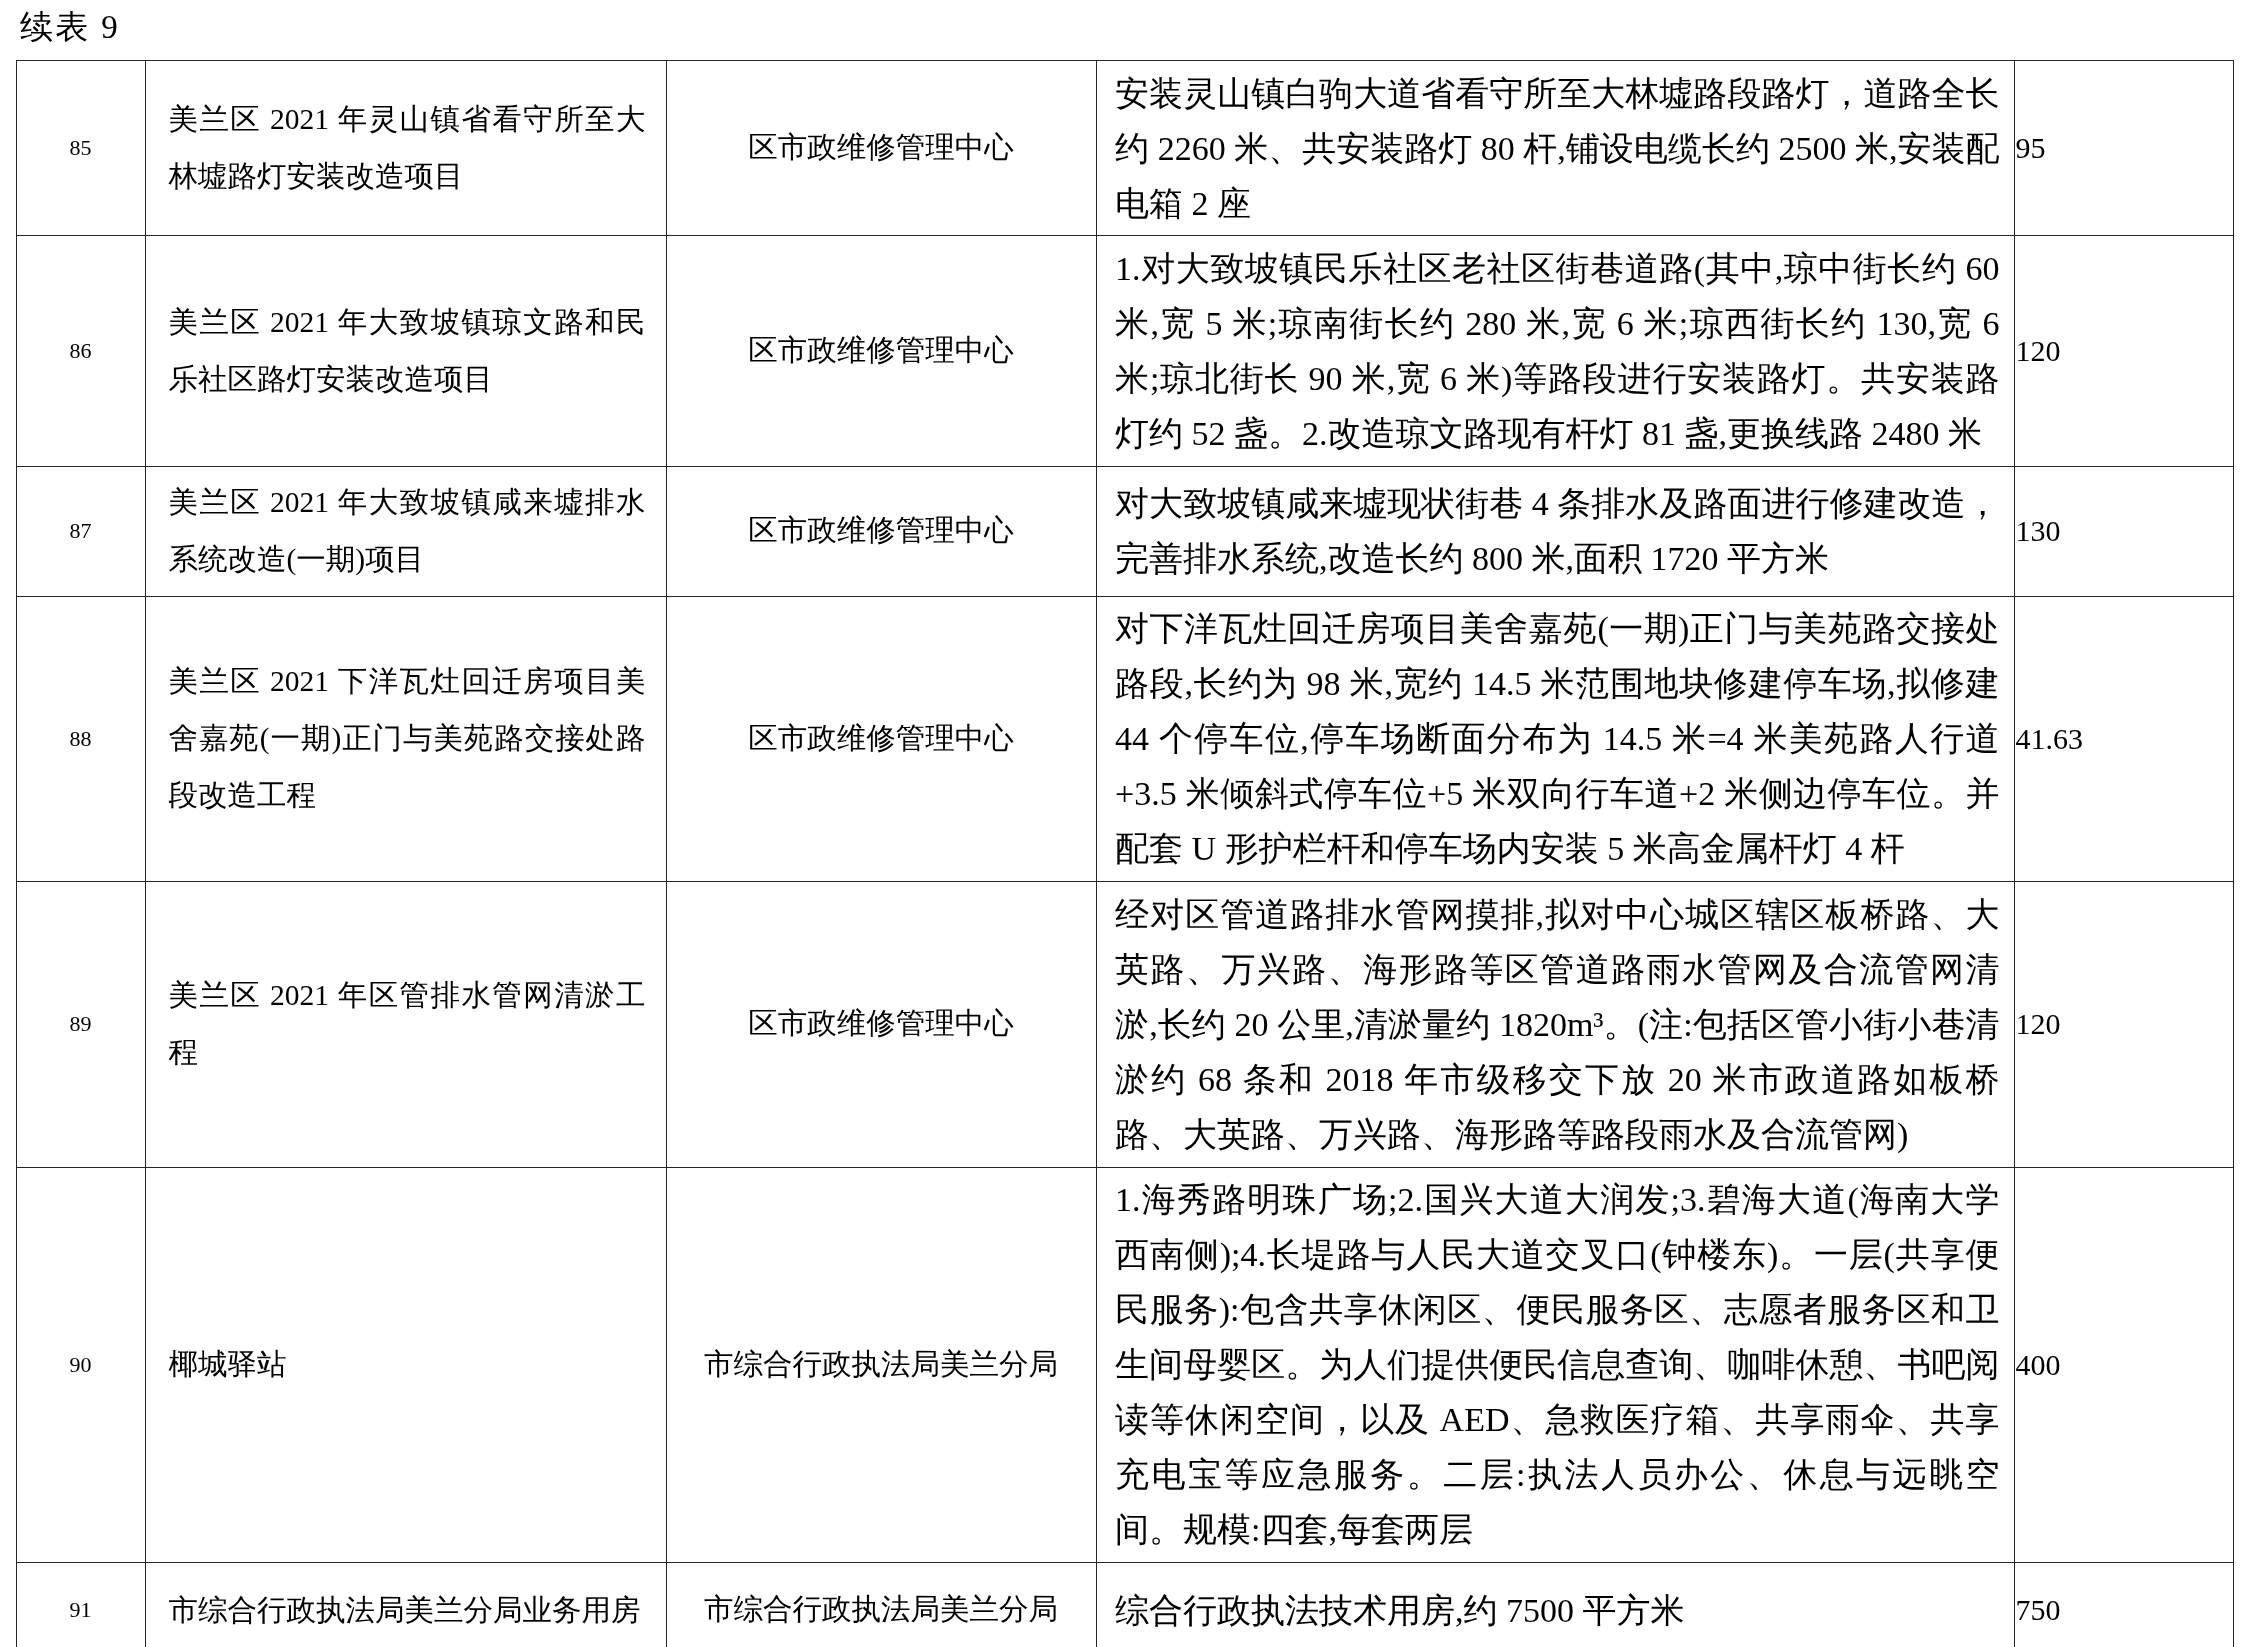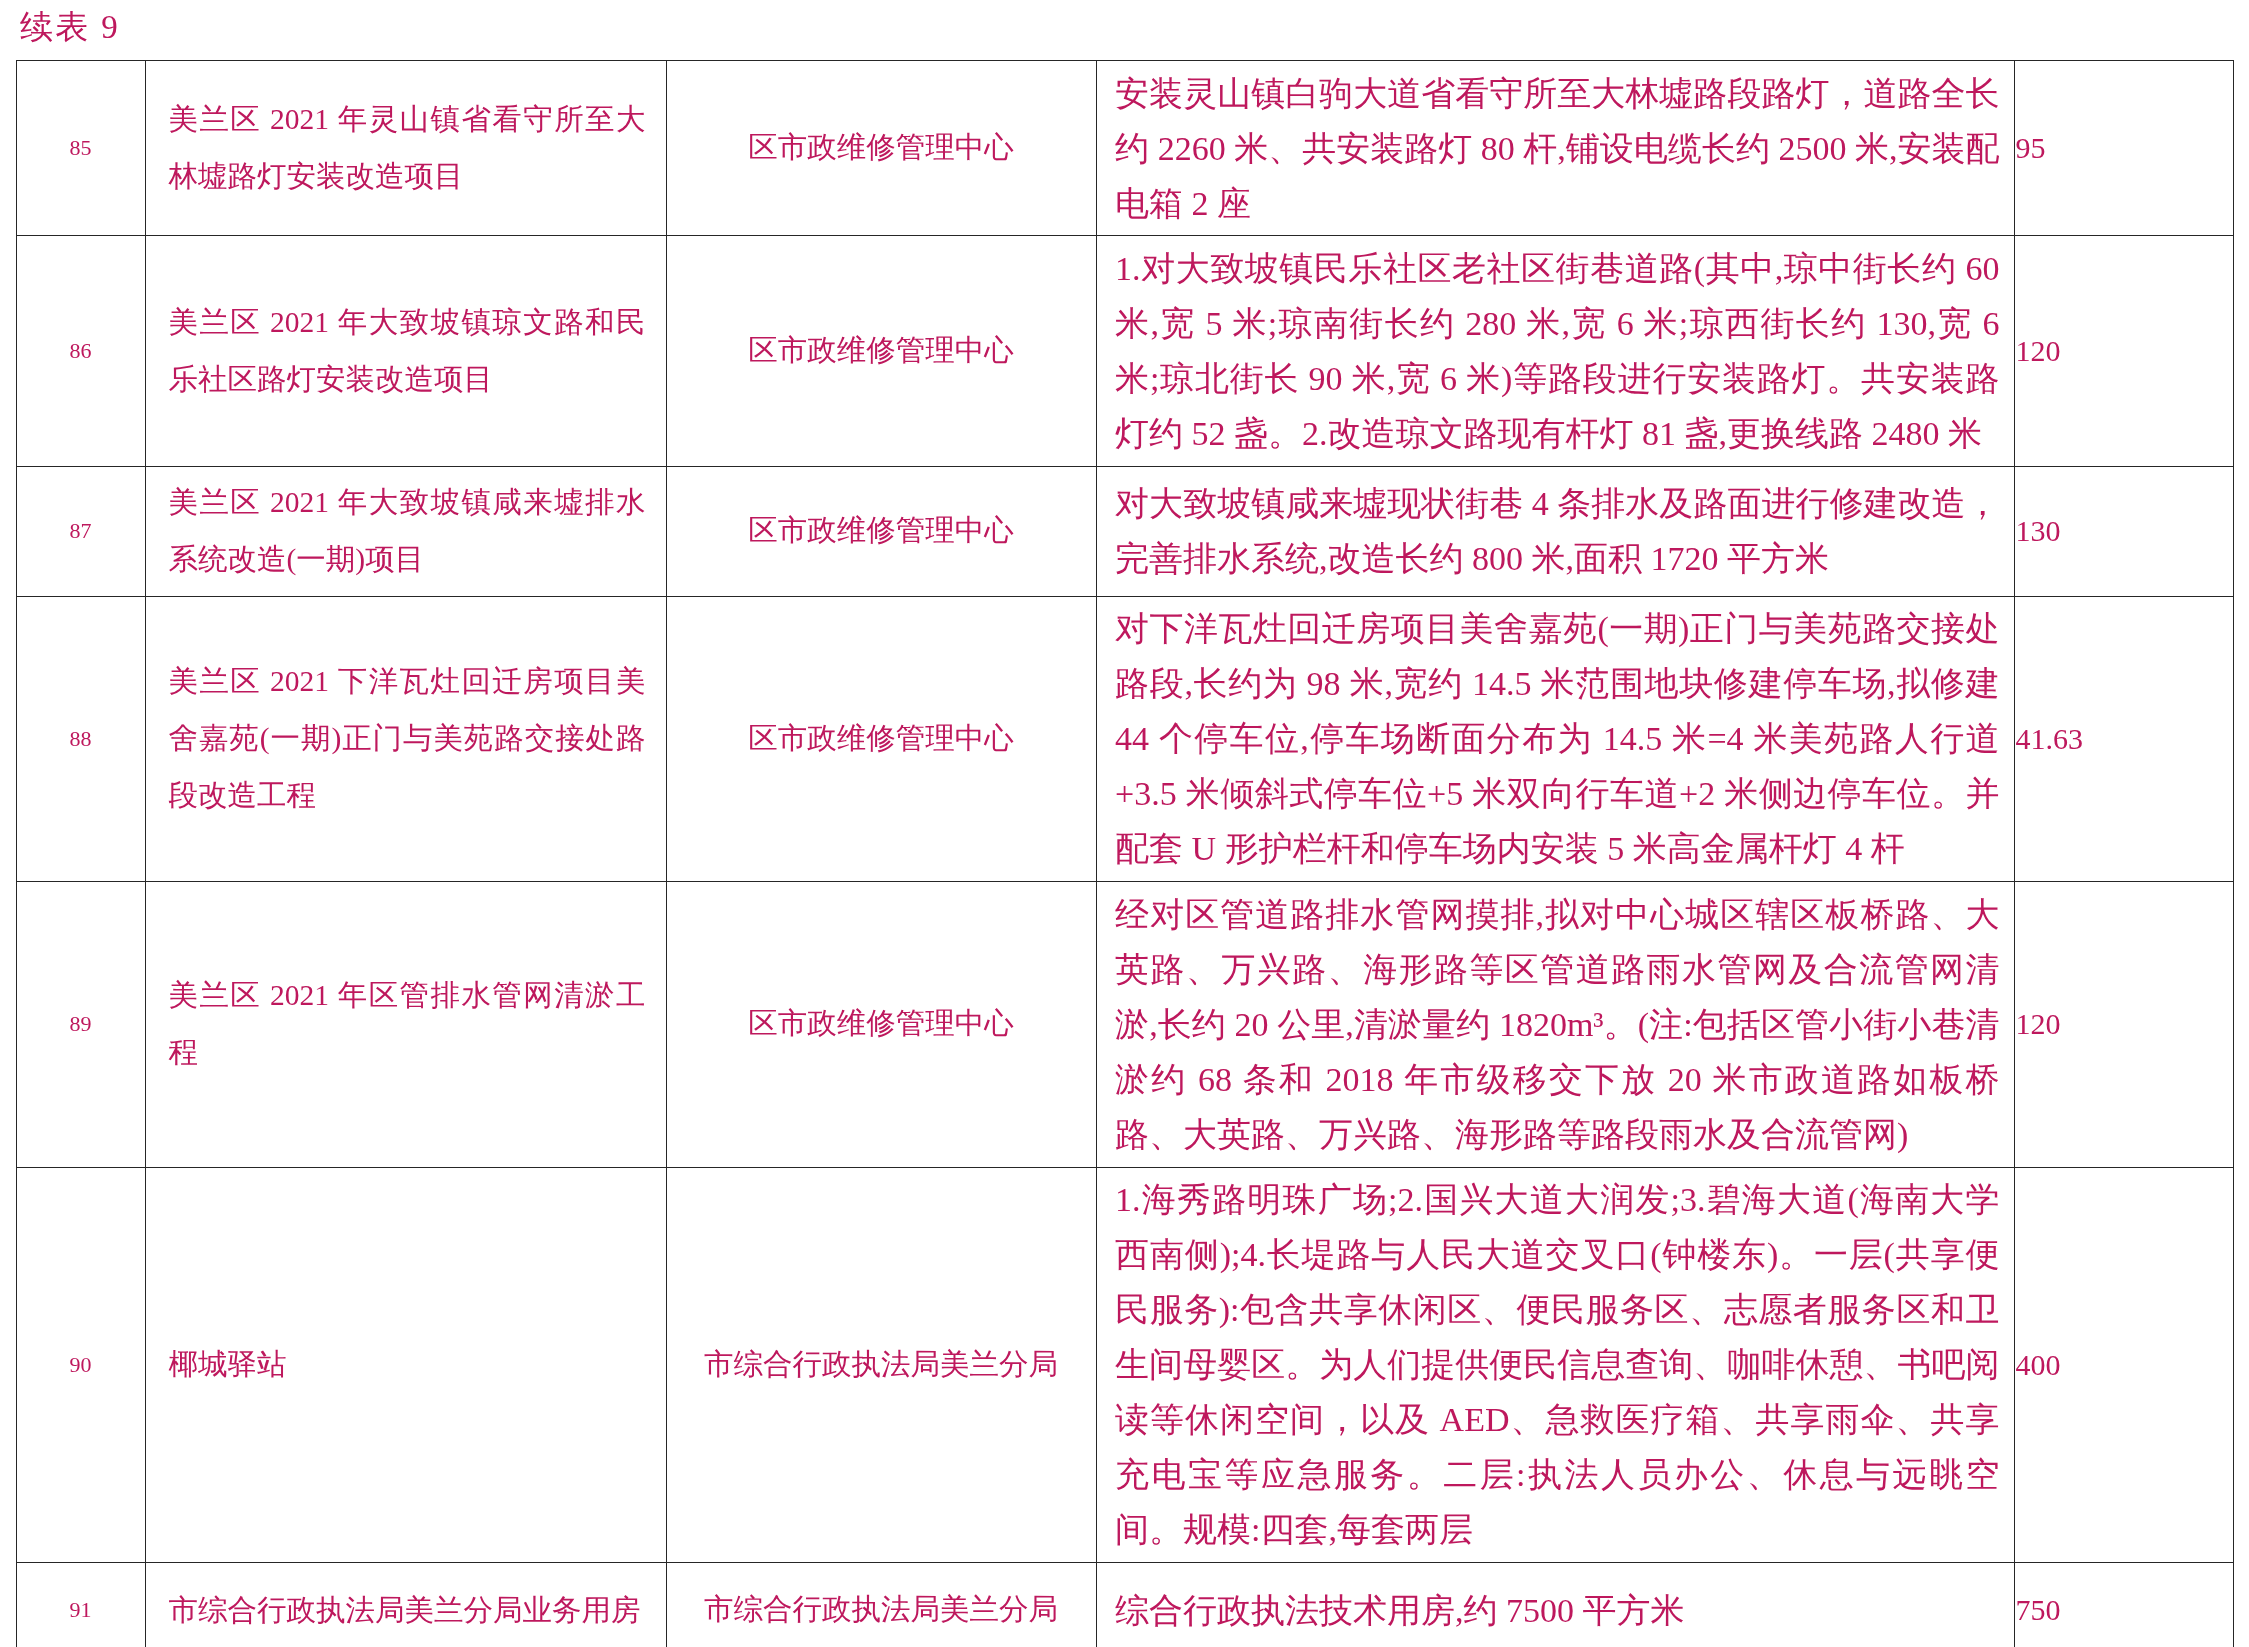--- a/index.html
+++ b/index.html
@@ -2,21 +2,21 @@
 <html lang="zh" style="font-size:12.4px"><head>
 <meta charset="utf-8">
 <style>
   html,body{margin:0;padding:0;background:#ffffff;}
   .page{
     position:relative;
     width:2250px;
     height:1648px;
     background:#ffffff;
     font-family:"Liberation Serif","DejaVu Serif",serif;
-    color:#be185d;
+    color:#000000;
     overflow:hidden;
   }
   .doc-title{
     position:absolute;
     left:20px;
     top:4.7px;
     font-size:33px;
     letter-spacing:2.3px;
     white-space:pre;
   }

